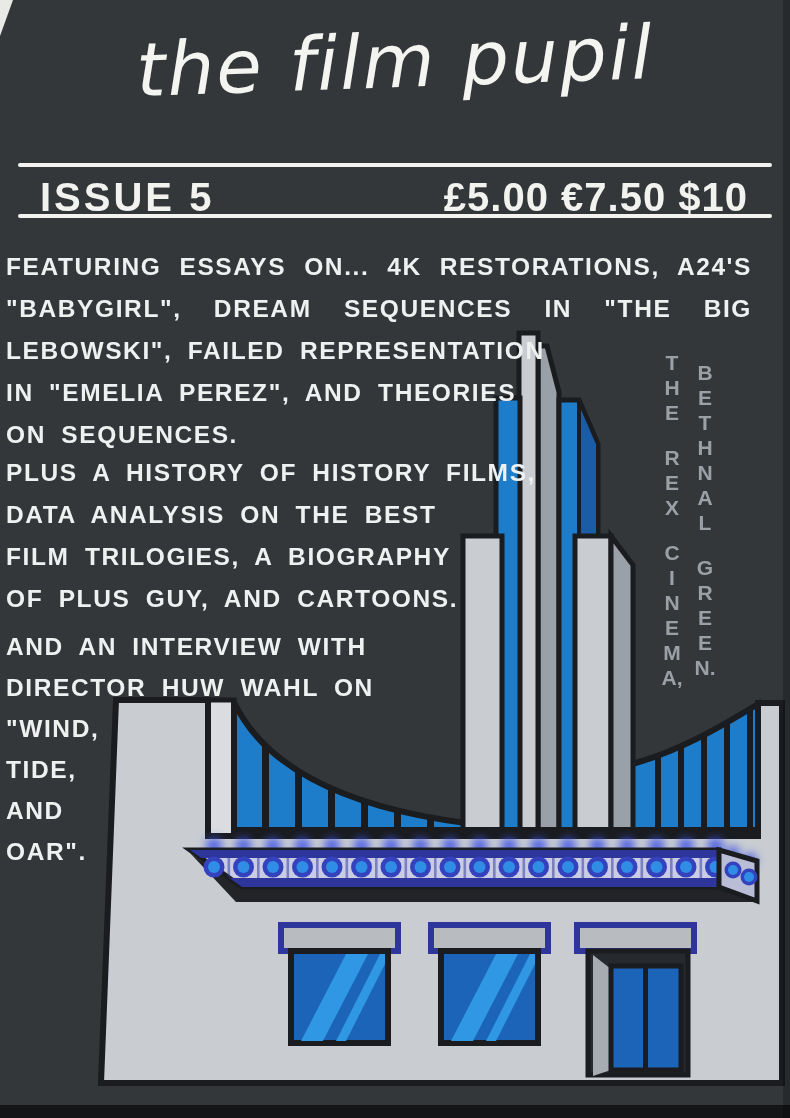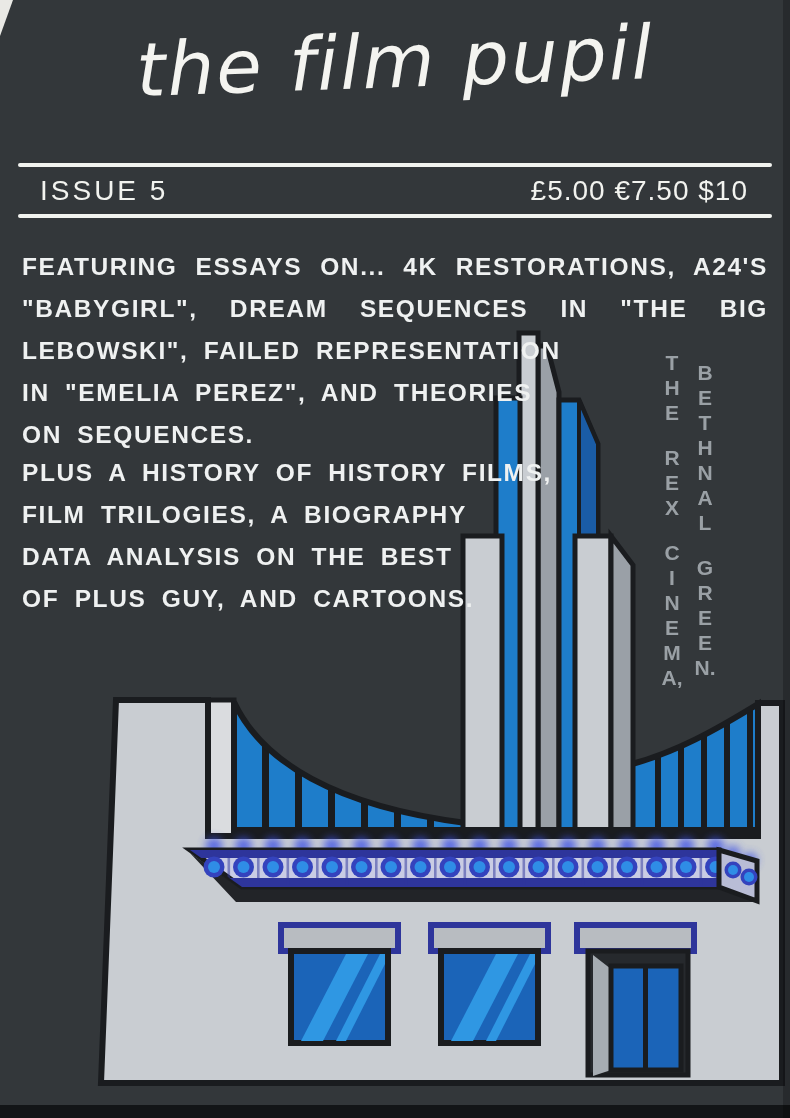--- a/index.html
+++ b/index.html
@@ -14,27 +14,27 @@
   .masthead{
     top:18px;left:0;width:790px;text-align:center;
     font-family:"DejaVu Sans",sans-serif;font-style:italic;font-weight:400;
     font-size:74px;letter-spacing:2px;color:#f4f4f0;transform:rotate(-2deg);
   }
   .rule{position:absolute;left:18px;width:754px;height:4px;background:#f2f3ef;border-radius:2px;z-index:3;}
   #rule-top{top:163px;}
   #rule-bottom{top:214px;}
   .issue-item{
     position:absolute;top:175px;z-index:3;color:#f2f3ef;
-    font-weight:400;font-size:28px;letter-spacing:3px;white-space:nowrap;
+    font-weight:700;font-size:40px;letter-spacing:3px;white-space:nowrap;
   }
   #issue-number{left:40px;}
   #issue-date{left:233px;}
   #issue-prices{right:42px;letter-spacing:1px;}
 
-  .para{position:absolute;left:22px;width:746px;z-index:3;color:#eff1f1;
+  .para{position:absolute;left:6px;width:746px;z-index:3;color:#eff1f1;
     font-weight:700;font-size:24.5px;line-height:42px;letter-spacing:1.6px;word-spacing:7px;}
   .para .line{white-space:pre;}
   .para .line.j{white-space:normal;text-align:justify;text-align-last:justify;-moz-text-align-last:justify;}
   #para-features{top:246px;}
   #para-plus{top:452px;}
   #para-interview{top:626px;line-height:41px;}
 
   .vcol{position:absolute;z-index:3;color:#9aa0a5;font-weight:700;font-size:21px;line-height:25px;}
   .vcol .ch{width:26px;text-align:center;white-space:nowrap;}
   .vcol .gap{height:20px;}
@@ -246,23 +246,31 @@
 
   <div class="para" id="para-features">
       <div class="line j">FEATURING ESSAYS ON... 4K RESTORATIONS, A24'S</div>
       <div class="line j">"BABYGIRL", DREAM SEQUENCES IN "THE BIG</div>
       <div class="line">LEBOWSKI", FAILED REPRESENTATION</div>
       <div class="line">IN "EMELIA PEREZ", AND THEORIES</div>
       <div class="line">ON SEQUENCES.</div>
     </div>
   <div class="para" id="para-plus">
       <div class="line">PLUS A HISTORY OF HISTORY FILMS,</div>
+      <div class="line">DATA ANALYSIS ON THE BEST</div>
       <div class="line">FILM TRILOGIES, A BIOGRAPHY</div>
-      <div class="line">DATA ANALYSIS ON THE BEST</div>
       <div class="line">OF PLUS GUY, AND CARTOONS.</div>
+    </div>
+  <div class="para" id="para-interview">
+      <div class="line">AND AN INTERVIEW WITH</div>
+      <div class="line">DIRECTOR HUW WAHL ON</div>
+      <div class="line">"WIND,</div>
+      <div class="line">TIDE,</div>
+      <div class="line">AND</div>
+      <div class="line">OAR".</div>
     </div>
 
   <div class="vcol" id="vcol-cinema">
       <div class="ch">T</div>
       <div class="ch">H</div>
       <div class="ch">E</div>
       <div class="gap"></div>
       <div class="ch">R</div>
       <div class="ch">E</div>
       <div class="ch">X</div>

